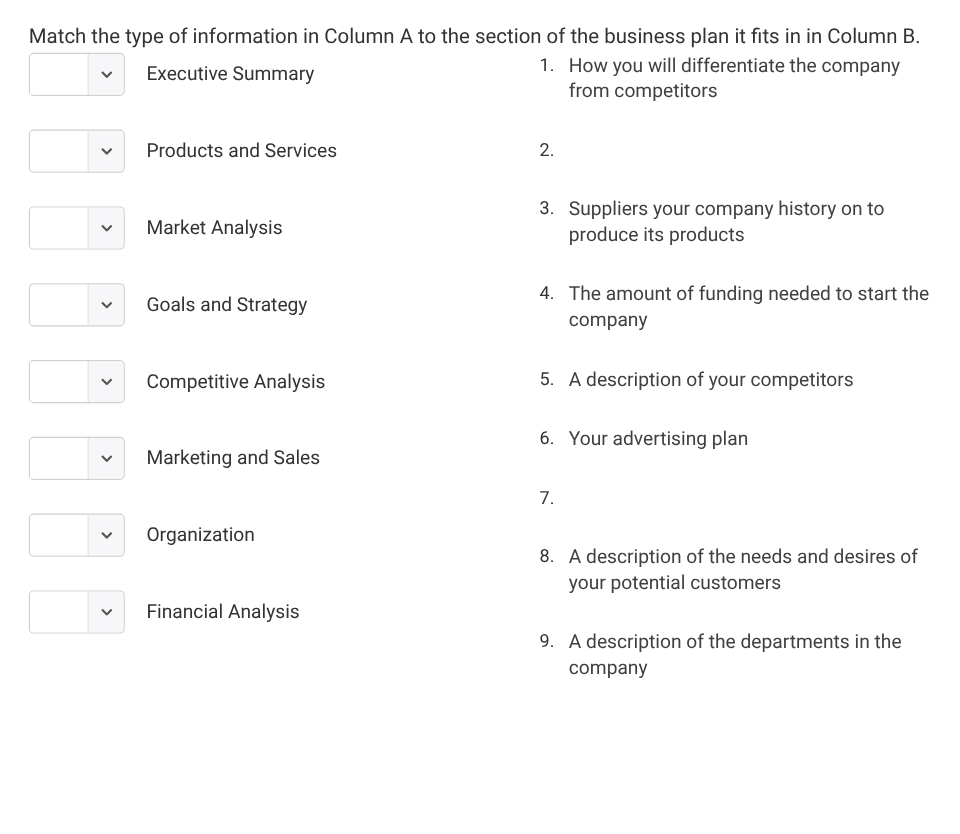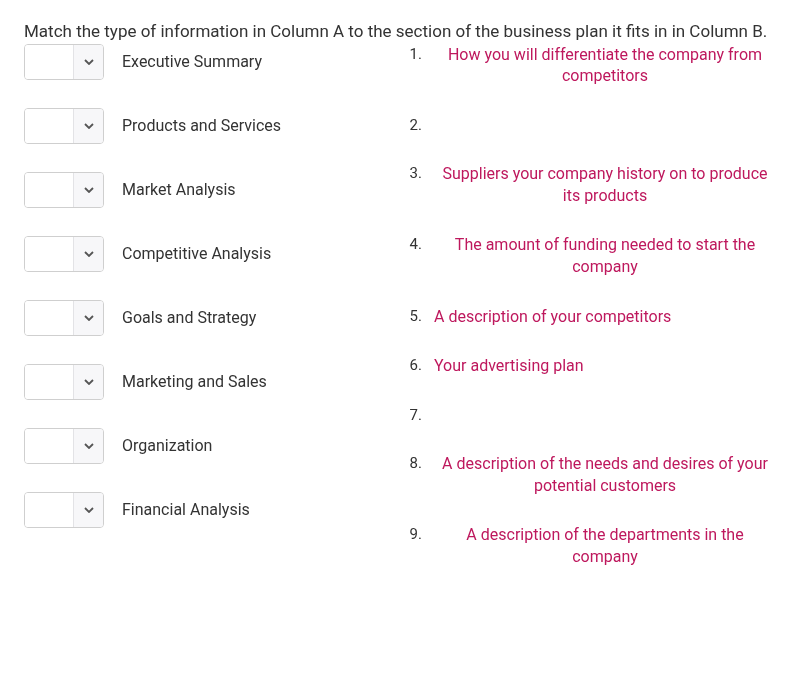--- a/index.html
+++ b/index.html
@@ -15,20 +15,21 @@
       padding: 20px 24px;
       width: 800px;
     }
     .instructions {
       font-size: 17px;
       line-height: 1.4;
       color: #333;
     }
     .columns {
       display: flex;
+      gap: 40px;
     }
     .column-a {
       width: 380px;
     }
     .column-b {
       flex: 1;
     }
     .match-row {
       display: flex;
       align-items: center;
@@ -78,22 +79,21 @@
       line-height: 1.35;
     }
     .def-num {
       font-size: 15px;
       color: #333;
       min-width: 18px;
       text-align: right;
     }
     .def-text {
       font-size: 16px;
-      color: #be185d;
-      text-align: center;
+      color: #404040;
     }
   </style>
 </head>
 <body>
 
 <p class="instructions">Match the type of information in Column A to the section of the business plan it fits in in Column B.</p>
 
 <div class="columns">
 
   <div class="column-a">
@@ -136,33 +136,33 @@
 
     <div class="match-row">
       <div class="select-box">
         <div class="select-value"></div>
         <div class="select-caret">
           <svg viewBox="0 0 10 6">
               <polyline points="1,1 5,5 9,1"></polyline>
             </svg>
         </div>
       </div>
+      <span class="item-label">Goals and Strategy</span>
+    </div>
+
+    <div class="match-row">
+      <div class="select-box">
+        <div class="select-value"></div>
+        <div class="select-caret">
+          <svg viewBox="0 0 10 6">
+              <polyline points="1,1 5,5 9,1"></polyline>
+            </svg>
+        </div>
+      </div>
       <span class="item-label">Competitive Analysis</span>
-    </div>
-
-    <div class="match-row">
-      <div class="select-box">
-        <div class="select-value"></div>
-        <div class="select-caret">
-          <svg viewBox="0 0 10 6">
-              <polyline points="1,1 5,5 9,1"></polyline>
-            </svg>
-        </div>
-      </div>
-      <span class="item-label">Goals and Strategy</span>
     </div>
 
 
     <div class="match-row">
       <div class="select-box">
         <div class="select-value"></div>
         <div class="select-caret">
           <svg viewBox="0 0 10 6">
               <polyline points="1,1 5,5 9,1"></polyline>
             </svg>

